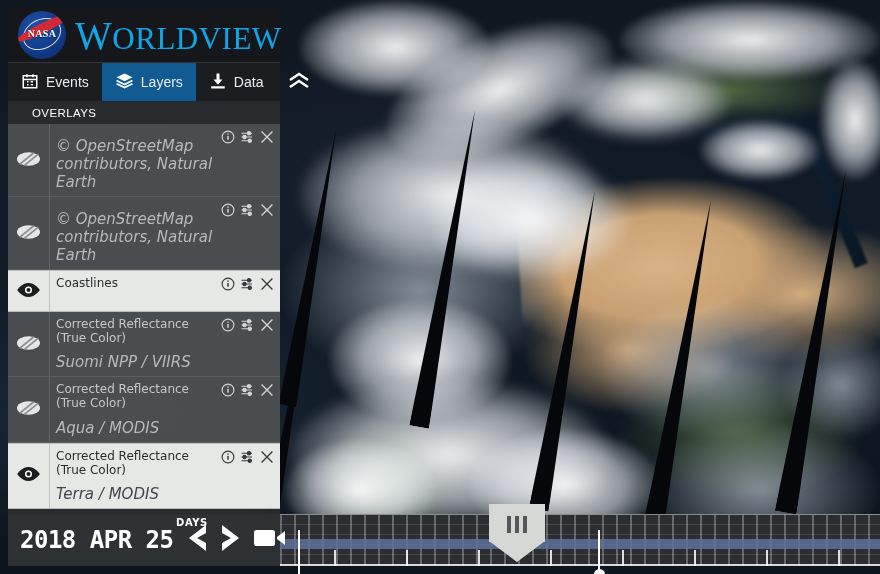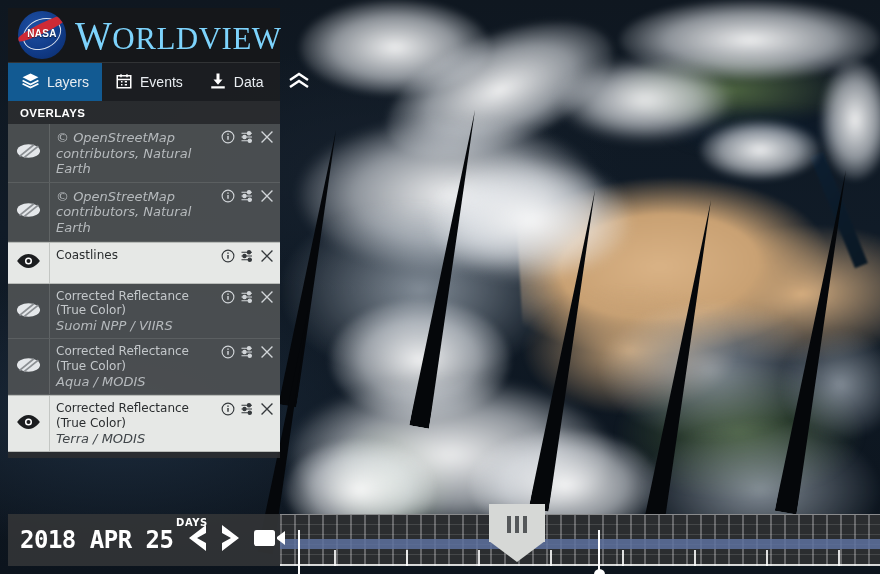--- a/index.html
+++ b/index.html
@@ -114,25 +114,25 @@
     position:absolute; left:4px; top:8px; width:40px; height:30px;
     border:1.6px solid rgba(255,255,255,.85);
     border-radius:50%;
     transform:rotate(-26deg);
   }
   .nasa-logo .wordmark {
     position:absolute; left:0; right:0; top:17px;
     text-align:center;
     color:#fff; font-size:10px; font-weight:bold;
     letter-spacing:.3px;
-    font-family:Liberation Sans, sans-serif;
+    font-family:Liberation Serif, serif;
     text-shadow:0 1px 1px rgba(0,0,0,.55);
   }
   .wv-title {
-    color:#7dd3fc;
+    color:#0ea5e9;
     font-family:"Liberation Serif", serif;
     font-size:31px;
     letter-spacing:.5px;
     margin-left:9px;
     line-height:1;
   }
   .wv-title .cap { font-size:39px; }
 
   .sb-tabs {
     height:38px;
@@ -146,23 +146,23 @@
   }
   .tab.active { background:#125a92; }
   .tab svg { flex:0 0 auto; }
   .collapse-btn {
     margin-left:auto; display:flex; align-items:center;
     padding:0 11px; color:#fff;
   }
 
   .sb-body { background:rgba(44,46,48,.88); padding-bottom:6px; }
   .group-title {
-    color:#fff; font-size:11.5px; font-weight:bold;
+    color:#fff; font-size:11.5px; font-weight:normal;
     letter-spacing:.4px;
-    padding:6px 12px 5px;
+    padding:6px 24px 5px;
   }
   .layer-row {
     display:flex; align-items:flex-start;
     min-height:42px;
     border-bottom:1px solid rgba(255,255,255,.10);
     position:relative;
   }
   .layer-row.on {
     background:#e6e8e6;
     border:1px solid #b9bcb9;
@@ -175,23 +175,23 @@
     align-self:stretch;
   }
   .layer-row.on .eye-cell { border-right:1px solid #c3c6c3; }
   .layer-row.off .eye-cell { border-right:1px solid rgba(255,255,255,.13); }
   .layer-text { flex:1 1 auto; padding:5px 4px 5px 6px; min-width:0; }
   .layer-name {
     font-size:12px; line-height:1.18;
     font-family:"DejaVu Sans", sans-serif;
   }
   .layer-sub {
-    font-size:13px; font-style:italic; line-height:1.2;
+    font-size:15px; font-style:italic; line-height:1.2;
     font-family:"DejaVu Sans", sans-serif;
-    margin-top:1px;
+    margin-top:8px;
   }
   .layer-row.on .layer-name { color:#2a2d2f; }
   .layer-row.on .layer-sub { color:#41464a; }
   .layer-row.off .layer-name { color:#c4c8cb; }
   .layer-row.off .layer-sub { color:#b6babd; }
   .row-actions {
     display:flex; align-items:center; gap:5px;
     padding:6px 6px 0 2px; flex:0 0 auto;
   }
   .row-actions .ic { cursor:pointer; display:block; }
@@ -350,38 +350,38 @@
   <div class="sb-head">
     <div class="nasa-logo">
       <div class="orbit"></div>
       <div class="swoosh"></div>
       <div class="wordmark">NASA</div>
     </div>
     <div class="wv-title"><span class="cap">W</span><span>ORLDVIEW</span></div>
   </div>
 
   <div class="sb-tabs">
+    <div class="tab">
+      <span>
+        <svg width="18" height="18" viewBox="0 0 24 24" fill="none" stroke="#fff" stroke-width="2">
+            <rect x="3" y="5" width="18" height="16"></rect>
+            <path d="M3 10h18M8 3v4M16 3v4M8 13h2M13 13h3M8 17h2M13 17h3"></path>
+          </svg>
+      </span>
+      <span>Events</span>
+    </div>
     <div class="tab active">
       <span>
         <svg width="19" height="19" viewBox="0 0 24 24" fill="#fff">
             <path d="M12 3 2 8l10 5 10-5-10-5z"></path>
             <path d="M2 12l10 5 10-5" stroke="#fff" stroke-width="2.2" fill="none"></path>
             <path d="M2 16l10 5 10-5" stroke="#fff" stroke-width="2.2" fill="none"></path>
           </svg>
       </span>
       <span>Layers</span>
-    </div>
-    <div class="tab">
-      <span>
-        <svg width="18" height="18" viewBox="0 0 24 24" fill="none" stroke="#fff" stroke-width="2">
-            <rect x="3" y="5" width="18" height="16"></rect>
-            <path d="M3 10h18M8 3v4M16 3v4M8 13h2M13 13h3M8 17h2M13 17h3"></path>
-          </svg>
-      </span>
-      <span>Events</span>
     </div>
     <div class="tab">
       <span>
         <svg width="18" height="18" viewBox="0 0 24 24" fill="#fff">
             <path d="M10 2h4v8h4l-6 7-6-7h4V2z"></path>
             <rect x="3" y="19" width="18" height="3"></rect>
           </svg>
       </span>
       <span>Data</span>
     </div>

